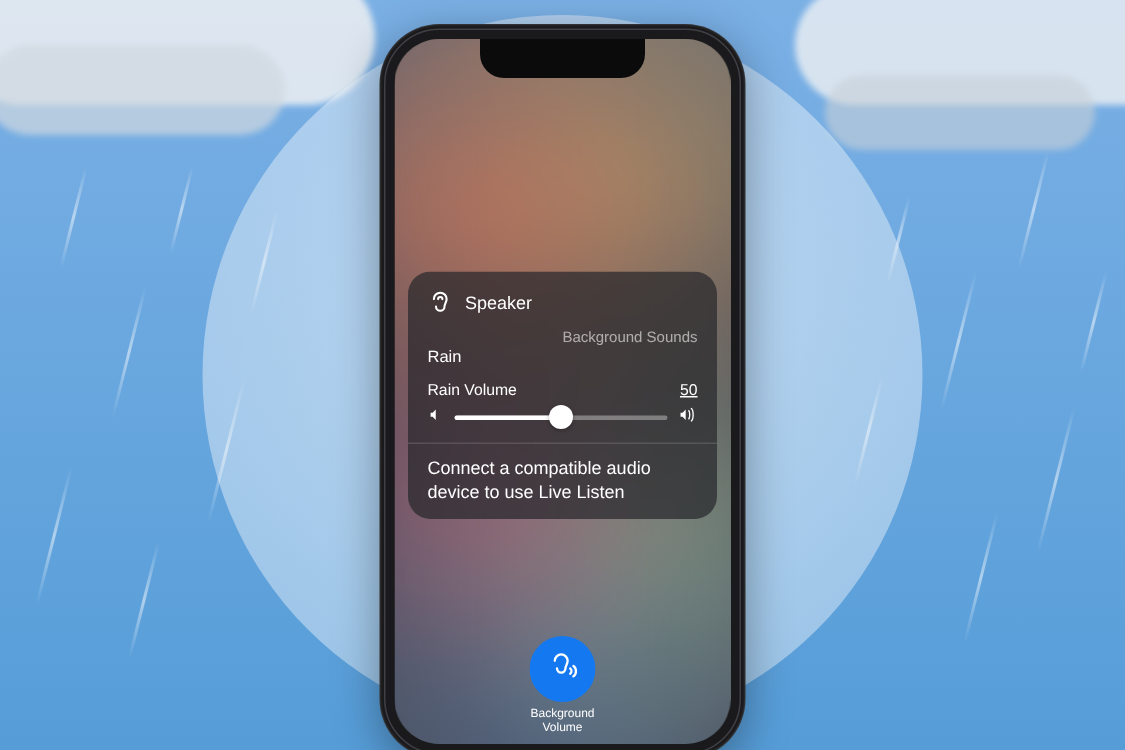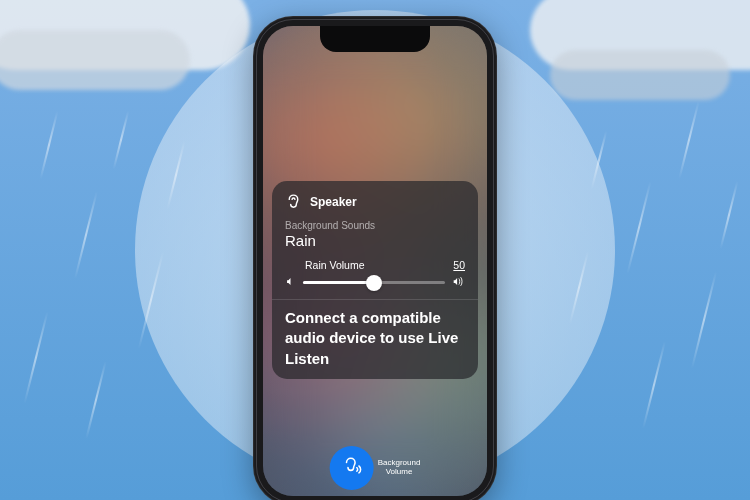--- a/index.html
+++ b/index.html
@@ -119,27 +119,27 @@
       gap: 8px;
       margin-bottom: 10px;
     }
     .ear-icon {
       width: 17px;
       height: 17px;
       display: flex;
       align-items: center;
       justify-content: center;
     }
-    .panel-title { font-weight: 700; font-size: 12px; }
-    
-    .section-label { color: rgba(255,255,255,0.58); font-size: 10px; margin-bottom: 1px; }
-    .section-value { color: #fff; font-size: 15px; font-weight: 500; margin-bottom: 10px; }
+    .panel-title { font-weight: 400; font-size: 12px; }
+    
+    .section-label { color: rgba(255,255,255,0.58); font-size: 10px; margin-bottom: 1px; text-align: right; }
+    .section-value { color: #fff; font-size: 11px; font-weight: 500; margin-bottom: 10px; }
     
     .volume-row { display: flex; justify-content: space-between; align-items: center; margin-bottom: 5px; }
-    .volume-label { font-size: 10.5px; margin-left: 20px; }
+    .volume-label { font-size: 10.5px; }
     .volume-value { font-size: 10.5px; text-decoration: underline; }
     
     .slider-row {
       display: flex;
       align-items: center;
       gap: 7px;
       margin-bottom: 10px;
     }
     .speaker-mini {
       color: rgba(255,255,255,0.9);
@@ -169,29 +169,29 @@
       transform: translate(-50%, -50%);
       width: 16px;
       height: 16px;
       border-radius: 50%;
       background: #fff;
       box-shadow: 0 1px 3px rgba(0,0,0,0.3);
     }
     
     .divider { height: 1px; background: rgba(255,255,255,0.14); margin: 4px -13px 8px; }
     
-    .live-listen-desc { color: #fff; font-size: 15px; line-height: 1.35; font-weight: 700; }
+    .live-listen-desc { color: #fff; font-size: 12px; line-height: 1.35; font-weight: 400; }
     
     .bg-sounds-tile {
       position: absolute;
       bottom: 6px;
       left: 50%;
       transform: translateX(-50%);
       display: flex;
-      flex-direction: row;
+      flex-direction: column;
       align-items: center;
       gap: 4px;
     }
     .tile-circle {
       width: 44px;
       height: 44px;
       border-radius: 50%;
       background: #0a7aff;
       display: flex;
       align-items: center;

